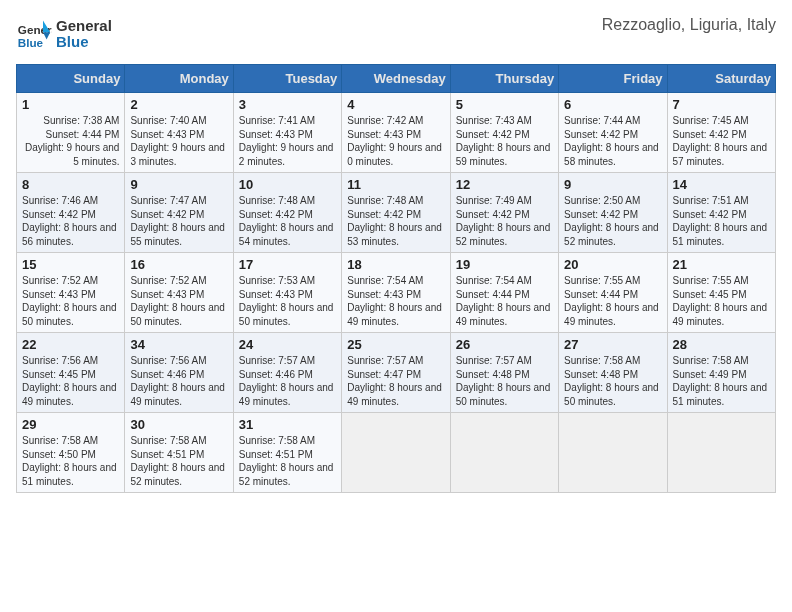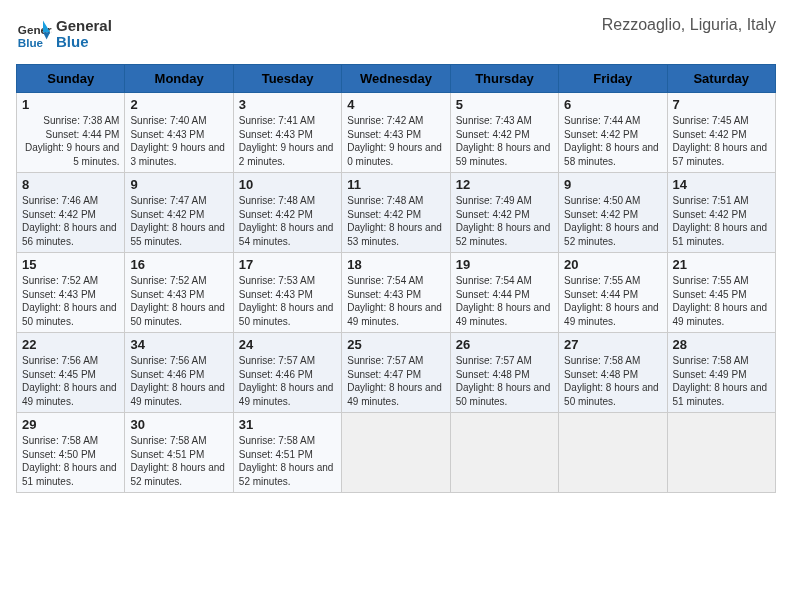--- a/index.html
+++ b/index.html
@@ -37,22 +37,22 @@
       font-size: 16px;
       color: #555;
     }
     table {
       width: 100%;
       border-collapse: collapse;
       font-size: 10.5px;
     }
     thead tr th {
       background-color: #2d6db5;
-      color: #000000;
-      text-align: center;
+      color: #e5e5e5;
+      text-align: right;
       padding: 6px 4px;
       font-size: 13px;
       font-weight: bold;
       border: 1px solid #2060a0;
     }
     tbody tr td {
       border: 1px solid #ccc;
       vertical-align: top;
       padding: 4px 5px;
       width: 14.28%;
@@ -185,21 +185,21 @@
 Daylight: 8 hours and 53 minutes.</div>
         </td>
         <td>
           <span class="day-num">12</span>
           <div class="day-info" style="white-space: pre-line;">Sunrise: 7:49 AM
 Sunset: 4:42 PM
 Daylight: 8 hours and 52 minutes.</div>
         </td>
         <td>
           <span class="day-num">9</span>
-          <div class="day-info" style="white-space: pre-line;">Sunrise: 4:50 AM
+          <div class="day-info" style="white-space: pre-line;">Sunrise: 2:50 AM
 Sunset: 4:42 PM
 Daylight: 8 hours and 52 minutes.</div>
         </td>
         <td>
           <span class="day-num">14</span>
           <div class="day-info" style="white-space: pre-line;">Sunrise: 7:51 AM
 Sunset: 4:42 PM
 Daylight: 8 hours and 51 minutes.</div>
         </td>
       </tr>

